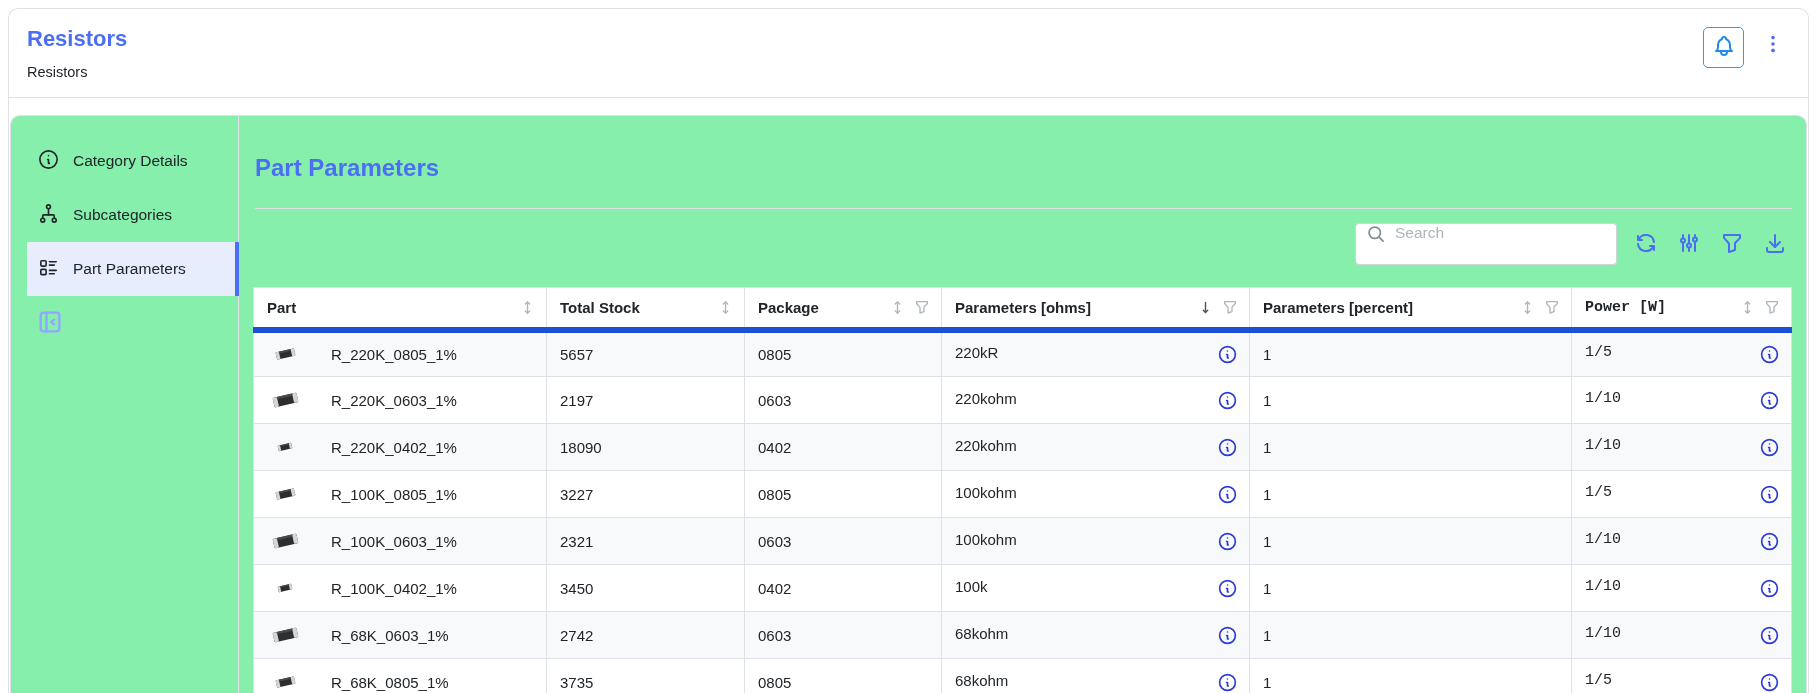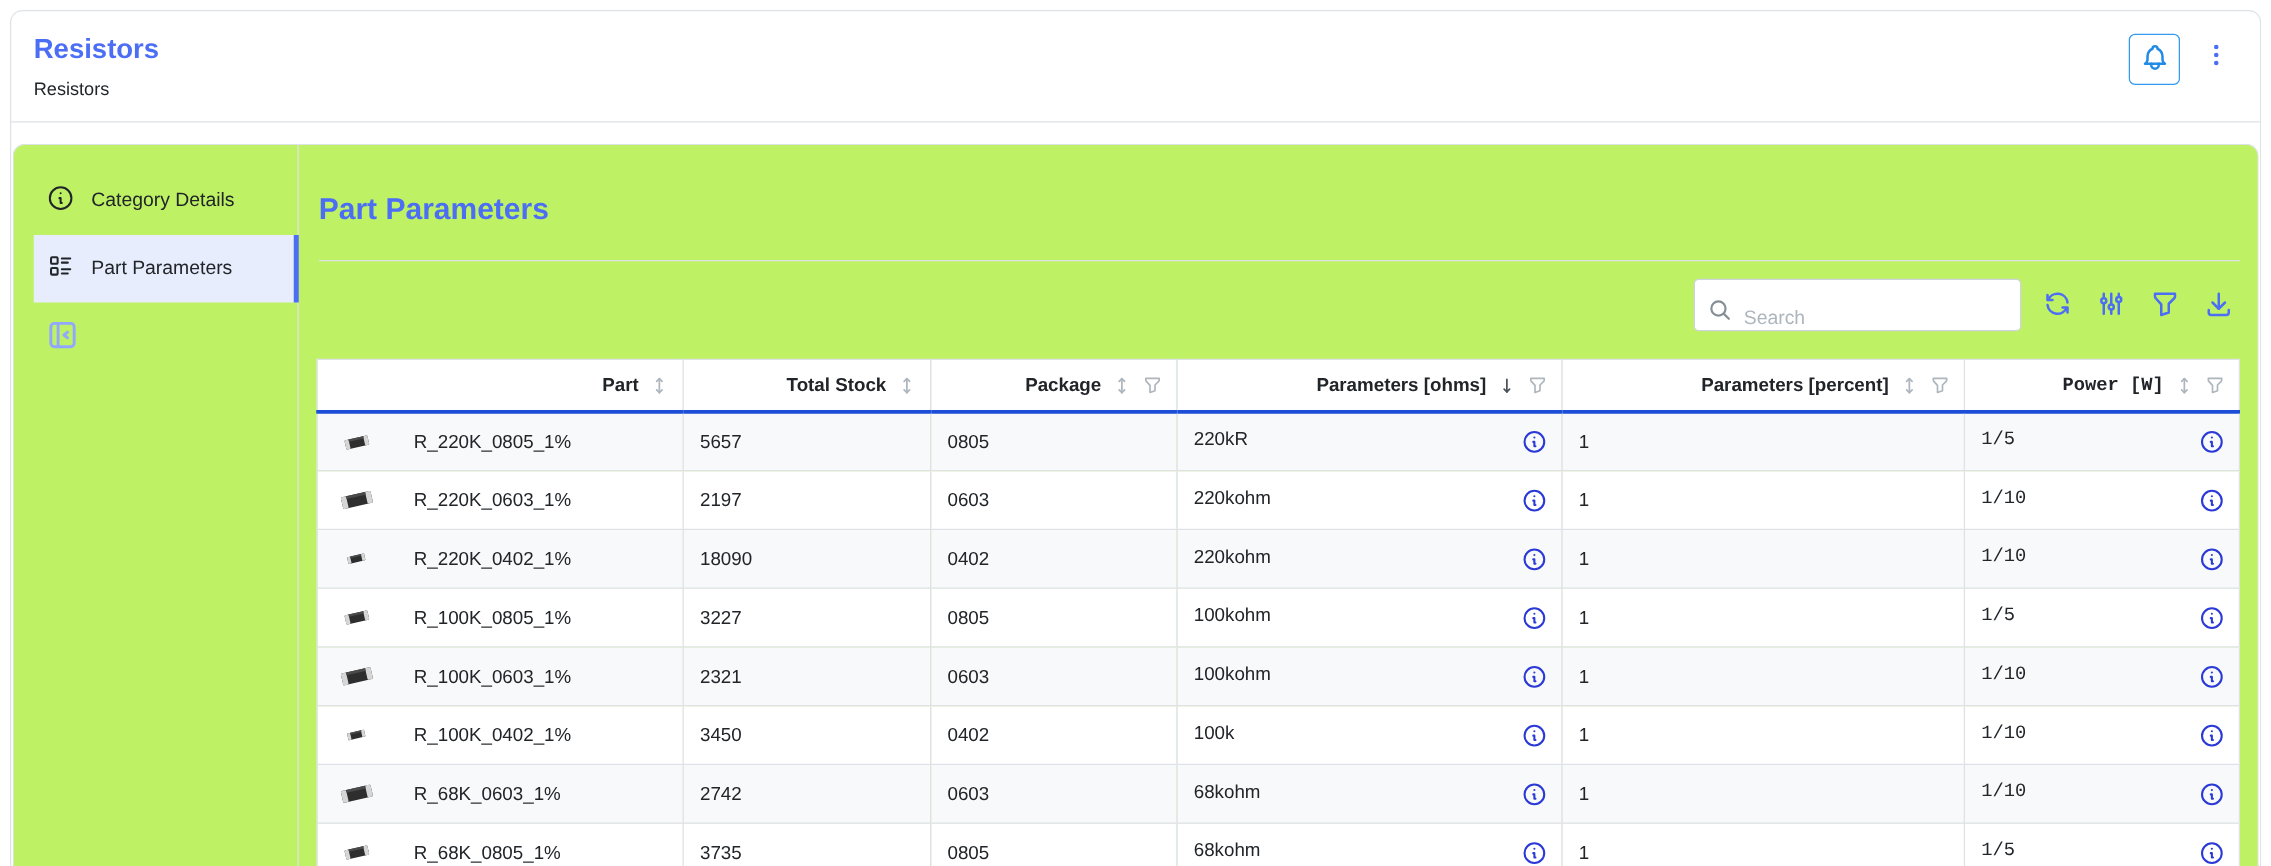--- a/index.html
+++ b/index.html
@@ -16,21 +16,21 @@
   .breadcrumb { font-size:14.5px; margin-top:11px; color:#212529; }
   .header-right { display:flex; align-items:flex-start; gap:16px; padding-top:2px; }
   .bell-btn { width:41px; height:41px; border:1px solid #339af0; border-radius:5px;
     background:#fff; display:flex; align-items:center; justify-content:center; cursor:pointer; }
   .bell-btn svg { stroke:#228be6; }
   .dots-btn { background:none; border:none; padding:6px 2px; cursor:pointer; display:flex; align-items:center; }
   .dots-btn svg { fill:#4c6ef5; }
 
   
   .content-panel { flex:1; margin:17px 1px 0 1px; border:1px solid #dee2e6; border-bottom:none;
-    border-radius:10px 10px 0 0; display:flex; overflow:hidden; background:#bef264; }
+    border-radius:10px 10px 0 0; display:flex; overflow:hidden; background:#86efac; }
 
   
   .sidebar { width:228px; flex:0 0 228px; border-right:1px solid #dee2e6; padding-top:18px;
     display:flex; flex-direction:column; }
   .sidebar-item { position:relative; height:54px; margin-left:16px; display:flex; align-items:center;
     gap:13px; padding-left:10px; font-size:15.5px; cursor:pointer; background:transparent; }
   .sidebar-item svg { stroke:#212529; flex:0 0 auto; }
   .sidebar-item.selected { background:#e8edfd; }
   .sidebar-item.selected::after { content:""; position:absolute; right:-1px; top:0; bottom:0;
     width:4px; background:#4c6ef5; }
@@ -39,39 +39,39 @@
   .collapse-btn svg { stroke:#91a7ff; }
 
   
   .main-area { flex:1; padding:0 16px 0 14px; }
   .section-heading { color:#4c6ef5; font-size:24px; font-weight:bold; margin:38px 0 0 2px; }
   .heading-divider { border:none; border-top:1px solid #dee2e6; margin:26px 0 0 2px; }
 
   
   .toolbar { margin-top:14px; display:flex; justify-content:flex-end; align-items:center; gap:15px; padding-right:3px; }
   .search-box { width:262px; height:42px; border:1px solid #ced4da; border-radius:4px;
-    display:flex; align-items:flex-end; padding:0 10px; gap:8px; background:#fff; }
+    display:flex; align-items:flex-start; padding:0 10px; gap:8px; background:#fff; }
   .search-box svg { stroke:#868e96; flex:0 0 auto; }
   .search-box input { border:none; outline:none; flex:1; font-size:15.5px;
     font-family:"Liberation Sans", sans-serif; color:#212529; background:transparent; }
   .search-box input::placeholder { color:#adb5bd; }
   .tool-btn { background:none; border:none; cursor:pointer; padding:2px; display:flex; align-items:center; }
   .tool-btn svg { stroke:#4c6ef5; }
 
   
   .param-table { margin-top:22px; width:1538px; border-collapse:collapse; table-layout:fixed;
     border:1px solid #dee2e6; font-size:15px; }
   .param-table col.col-part  { width:293px; }
   .param-table col.col-stock { width:198px; }
   .param-table col.col-pkg   { width:197px; }
   .param-table col.col-res   { width:308px; }
   .param-table col.col-tol   { width:322px; }
   .param-table col.col-pow   { width:220px; }
-  .param-table th { height:42px; border-right:1px solid #dee2e6; border-bottom:3px solid #1d4ed8;
-    background:#fff; font-weight:bold; text-align:right; padding:0 11px 0 13px; }
+  .param-table th { height:42px; border-right:1px solid #dee2e6; border-bottom:6px solid #1d4ed8;
+    background:#fff; font-weight:bold; text-align:left; padding:0 11px 0 13px; }
   .param-table th:last-child, .param-table td:last-child { border-right:none;font-family:Liberation Mono, monospace; }
   .th-inner { display:flex; align-items:center; gap:9px; }
   .th-label { flex:1; white-space:nowrap; overflow:hidden; }
   .sort-ico svg { stroke:#adb5bd; display:block; }
   .sort-ico.active svg { stroke:#495057; }
   .funnel-ico svg { stroke:#adb5bd; display:block; }
   .param-table td { height:47px; border-right:1px solid #dee2e6; border-bottom:1px solid #dee2e6;
     padding:0 11px 0 13px; background:#fff; }
   .param-table tr.alt td { background:#f8f9fa; }
   .cell-flex { display:flex; }
@@ -125,20 +125,32 @@
         <span>
           <svg width="23" height="23" viewBox="0 0 24 24" fill="none" stroke-width="1.7" stroke-linecap="round" stroke-linejoin="round">
             <circle cx="12" cy="12" r="9"></circle>
               <path d="M12 8h.01"></path>
               <path d="M11 12h1v4h1"></path>
           </svg>
         </span>
         <span>Category Details</span>
       </div>
 
+      <div class="sidebar-item">
+        <span>
+          <svg width="23" height="23" viewBox="0 0 24 24" fill="none" stroke-width="1.7" stroke-linecap="round" stroke-linejoin="round">
+            <circle cx="12" cy="5" r="2"></circle>
+              <circle cx="6" cy="19" r="2"></circle>
+              <circle cx="18" cy="19" r="2"></circle>
+            <path d="M6 17v-2.5a1 1 0 0 1 1 -1h10a1 1 0 0 1 1 1v2.5"></path>
+              <path d="M12 7v6.5"></path>
+          </svg>
+        </span>
+        <span>Subcategories</span>
+      </div>
 
 
 
       <div class="sidebar-item selected">
         <span>
           <svg width="23" height="23" viewBox="0 0 24 24" fill="none" stroke-width="1.7" stroke-linecap="round" stroke-linejoin="round">
             <rect x="4" y="5" width="5.5" height="5.5" rx="1"></rect>
               <rect x="4" y="14" width="5.5" height="5.5" rx="1"></rect>
             <path d="M13 6h7"></path>
               <path d="M13 9.5h5"></path>

